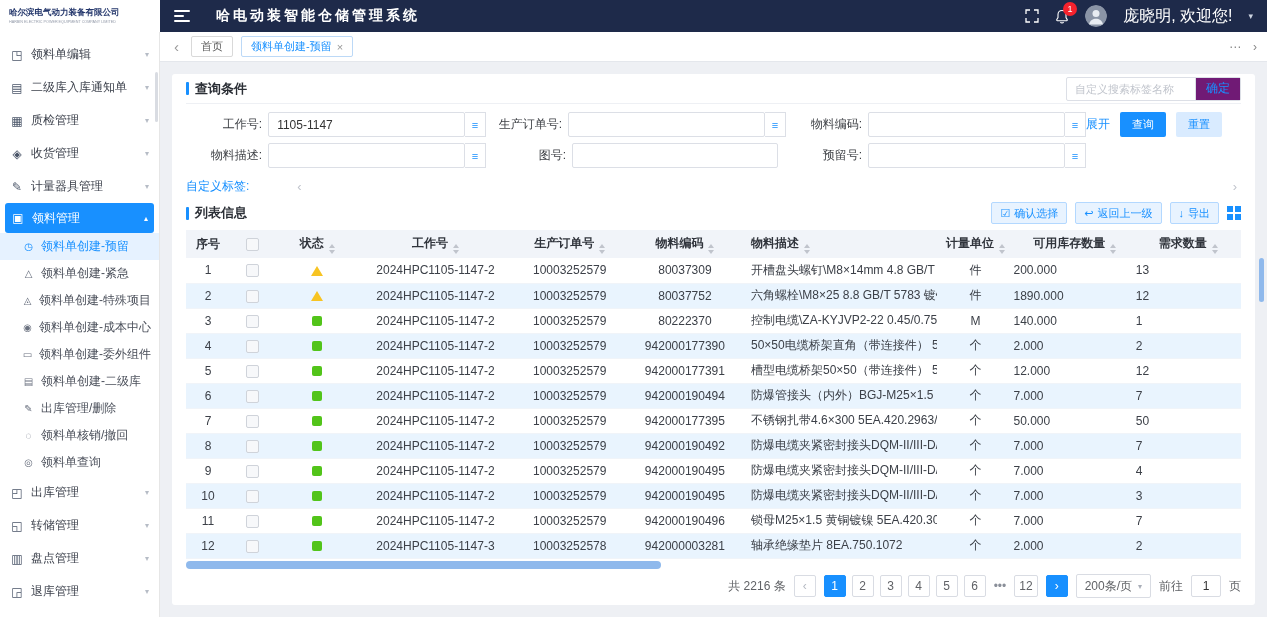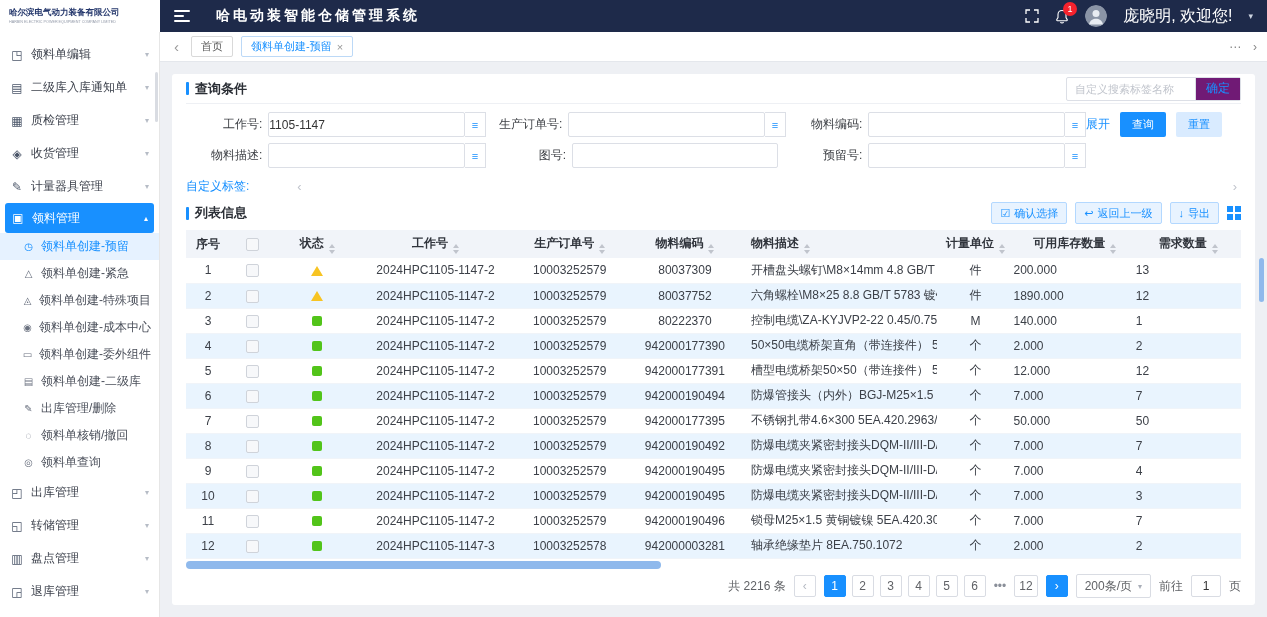--- a/index.html
+++ b/index.html
@@ -59,21 +59,21 @@
 .tag-search{margin-left:auto;display:flex;border:1px solid #dcdfe6;border-radius:2px;height:24px;align-items:center;background:#fff;}
 .tag-search input{border:none;outline:none;width:128px;padding:0 8px;font-size:11px;color:#333;font-family:inherit;}
 .tag-search input::placeholder{color:#c0c4cc;}
 .btn-confirm{border:none;border-left:1px solid #dcdfe6;background:#701a75;color:var(--accent,#1890ff);font-size:12px;padding:0 10px;height:100%;cursor:pointer;font-family:inherit;}
 
 
 .qform{padding-top:8px;}
 .qrow{display:flex;align-items:center;margin-bottom:6px;}
 .qgroup{display:flex;align-items:center;width:300px;}
 .qlabel{width:80px;text-align:right;color:#3c3f44;margin-right:6px;white-space:nowrap;}
-.qinput{width:206px;height:25px;border:1px solid #dcdfe6;border-radius:2px;padding:0 0;font-size:12px;color:#333;outline:none;font-family:inherit;background:#fff;}
+.qinput{width:206px;height:25px;border:1px solid #dcdfe6;border-radius:2px;padding:0 8px;font-size:12px;color:#333;outline:none;font-family:inherit;background:#fff;}
 .qaddon{width:22px;height:25px;border:1px solid #dcdfe6;border-left:none;display:flex;align-items:center;justify-content:center;color:var(--accent,#1890ff);font-size:11px;cursor:pointer;background:#fff;}
 .qactions{display:flex;align-items:center;gap:10px;}
 .link{color:var(--accent,#1890ff);cursor:pointer;white-space:nowrap;}
 .btn{height:25px;padding:0 12px;border:none;border-radius:2px;font-size:11px;cursor:pointer;font-family:inherit;}
 .btn-primary{background:var(--accent,#1890ff);color:#fff;}
 .btn-light{background:#d9ebff;color:var(--accent,#1890ff);}
 .tagrow{display:flex;align-items:center;height:24px;min-height:24px;}
 .nav-caret{color:#c0c4cc;margin-left:48px;cursor:pointer;font-size:13px;}
 .nav-caret.right{margin-left:auto;margin-right:4px;}
 

